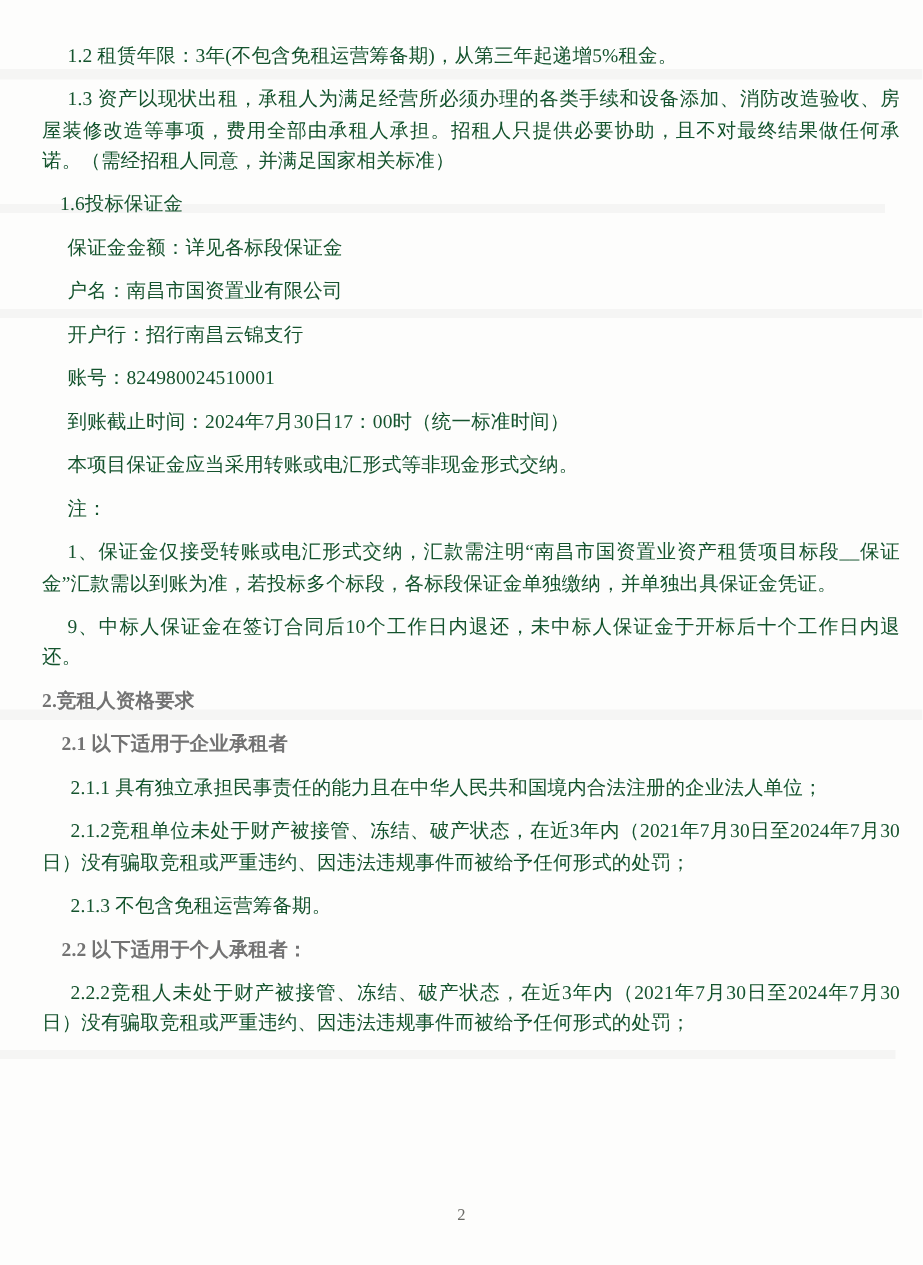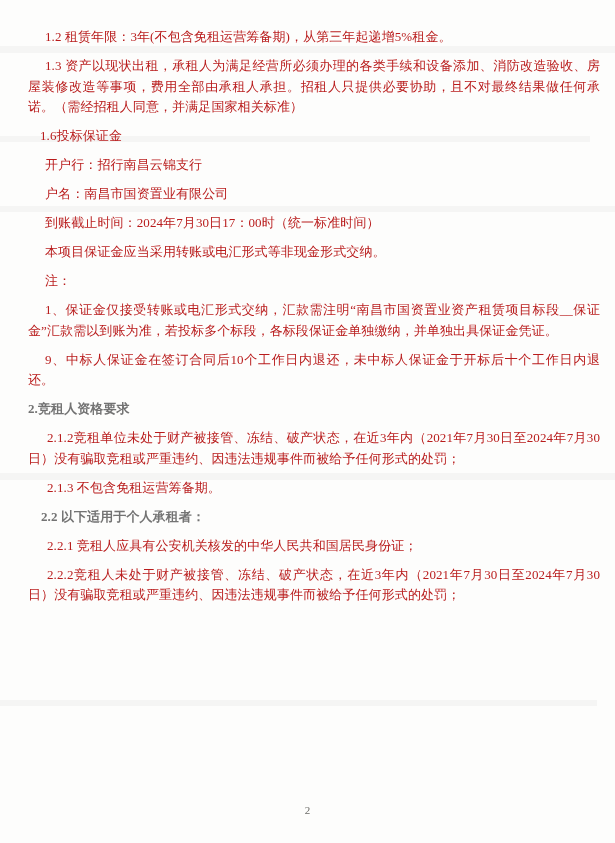--- a/index.html
+++ b/index.html
@@ -29,21 +29,21 @@
   .content {
     position: absolute;
     left: 28px; top: 27px; width: 572px;
   }
   .para {
     font-size: 13px;
     line-height: 20.5px;
     margin-bottom: 8.5px;
     text-align: justify;
     letter-spacing: 0.1px;
-    color: #b91c1c;
+    color: #14532d;
   }
   .ind-a { text-indent: 17px; }  
   .ind-b { text-indent: 12px; }  
   .ind-c { text-indent: 13px; }  
   .ind-d { text-indent: 19px; }  
   .ind-0 { text-indent: 0; }     
   .bold  { font-weight: 700; color: #737373; }
   .page-number {
     position: absolute;
     top: 804px; left: 0; width: 100%;
@@ -60,29 +60,32 @@
   <div class="streak s1"></div>
   <div class="streak s2"></div>
   <div class="streak s3"></div>
   <div class="streak s4"></div>
   <div class="streak s5"></div>
 
   <div class="content">
     <p class="para ind-a">1.2 租赁年限：3年(不包含免租运营筹备期)，从第三年起递增5%租金。</p>
     <p class="para ind-a">1.3 资产以现状出租，承租人为满足经营所必须办理的各类手续和设备添加、消防改造验收、房屋装修改造等事项，费用全部由承租人承担。招租人只提供必要协助，且不对最终结果做任何承诺。（需经招租人同意，并满足国家相关标准）</p>
     <p class="para ind-b">1.6投标保证金</p>
+    <p class="para ind-a">保证金金额：详见各标段保证金</p>
+    <p class="para ind-a">户名：南昌市国资置业有限公司</p>
     <p class="para ind-a">开户行：招行南昌云锦支行</p>
-    <p class="para ind-a">户名：南昌市国资置业有限公司</p>
+    <p class="para ind-a">账号：824980024510001</p>
     <p class="para ind-a">到账截止时间：2024年7月30日17：00时（统一标准时间）</p>
     <p class="para ind-a">本项目保证金应当采用转账或电汇形式等非现金形式交纳。</p>
     <p class="para ind-a">注：</p>
     <p class="para ind-a">1、保证金仅接受转账或电汇形式交纳，汇款需注明“南昌市国资置业资产租赁项目标段__保证金”汇款需以到账为准，若投标多个标段，各标段保证金单独缴纳，并单独出具保证金凭证。</p>
     <p class="para ind-a">9、中标人保证金在签订合同后10个工作日内退还，未中标人保证金于开标后十个工作日内退还。</p>
     <p class="para ind-0 bold">2.竞租人资格要求</p>
+    <p class="para ind-c bold">2.1 以下适用于企业承租者</p>
+    <p class="para ind-d">2.1.1 具有独立承担民事责任的能力且在中华人民共和国境内合法注册的企业法人单位；</p>
     <p class="para ind-d">2.1.2竞租单位未处于财产被接管、冻结、破产状态，在近3年内（2021年7月30日至2024年7月30日）没有骗取竞租或严重违约、因违法违规事件而被给予任何形式的处罚；</p>
     <p class="para ind-d">2.1.3 不包含免租运营筹备期。</p>
     <p class="para ind-c bold">2.2 以下适用于个人承租者：</p>
-    <p class="para ind-d">2.2.1 竞租人应具有公安机关核发的中华人民共和国居民身份证；</p>
     <p class="para ind-d">2.2.2竞租人未处于财产被接管、冻结、破产状态，在近3年内（2021年7月30日至2024年7月30日）没有骗取竞租或严重违约、因违法违规事件而被给予任何形式的处罚；</p>
   </div>
 
   <div class="page-number">2</div>
 </div>
 
 </body></html>

